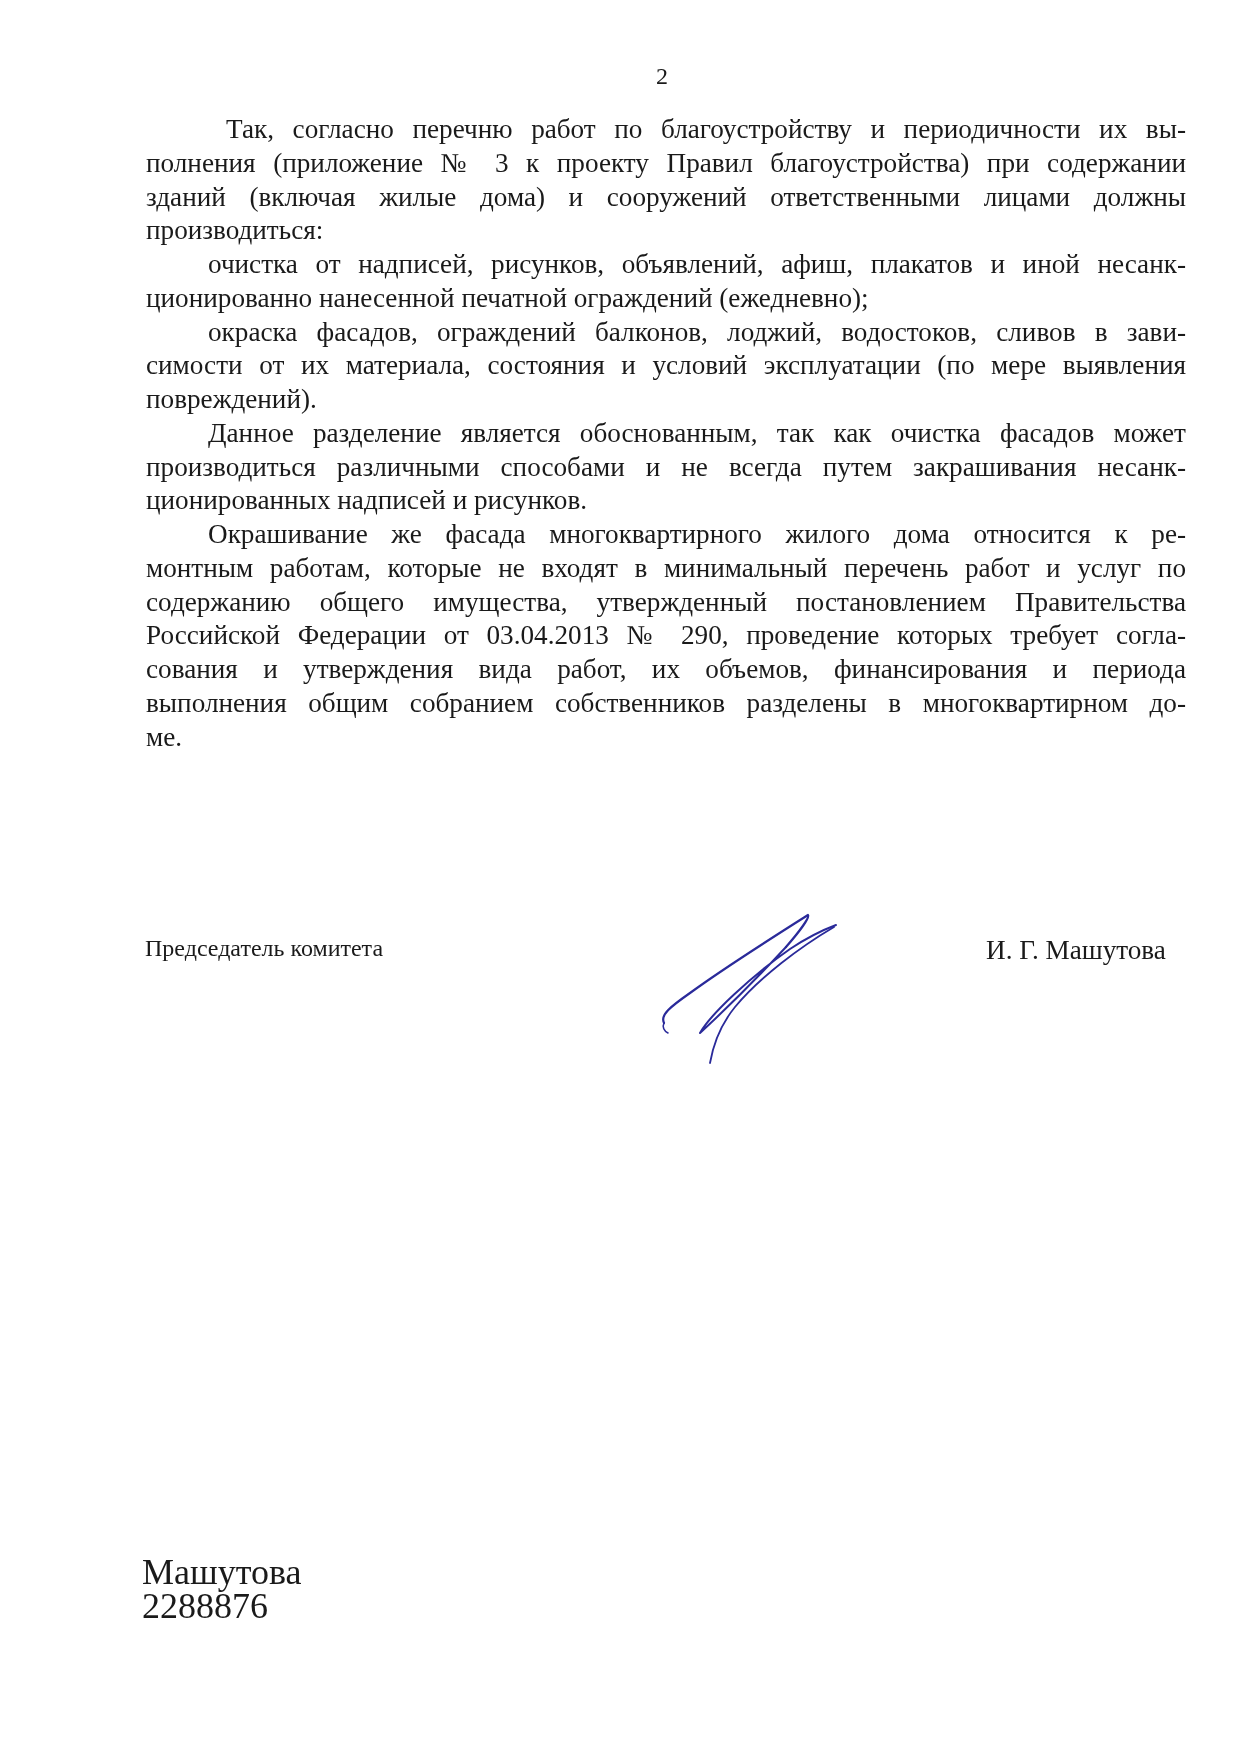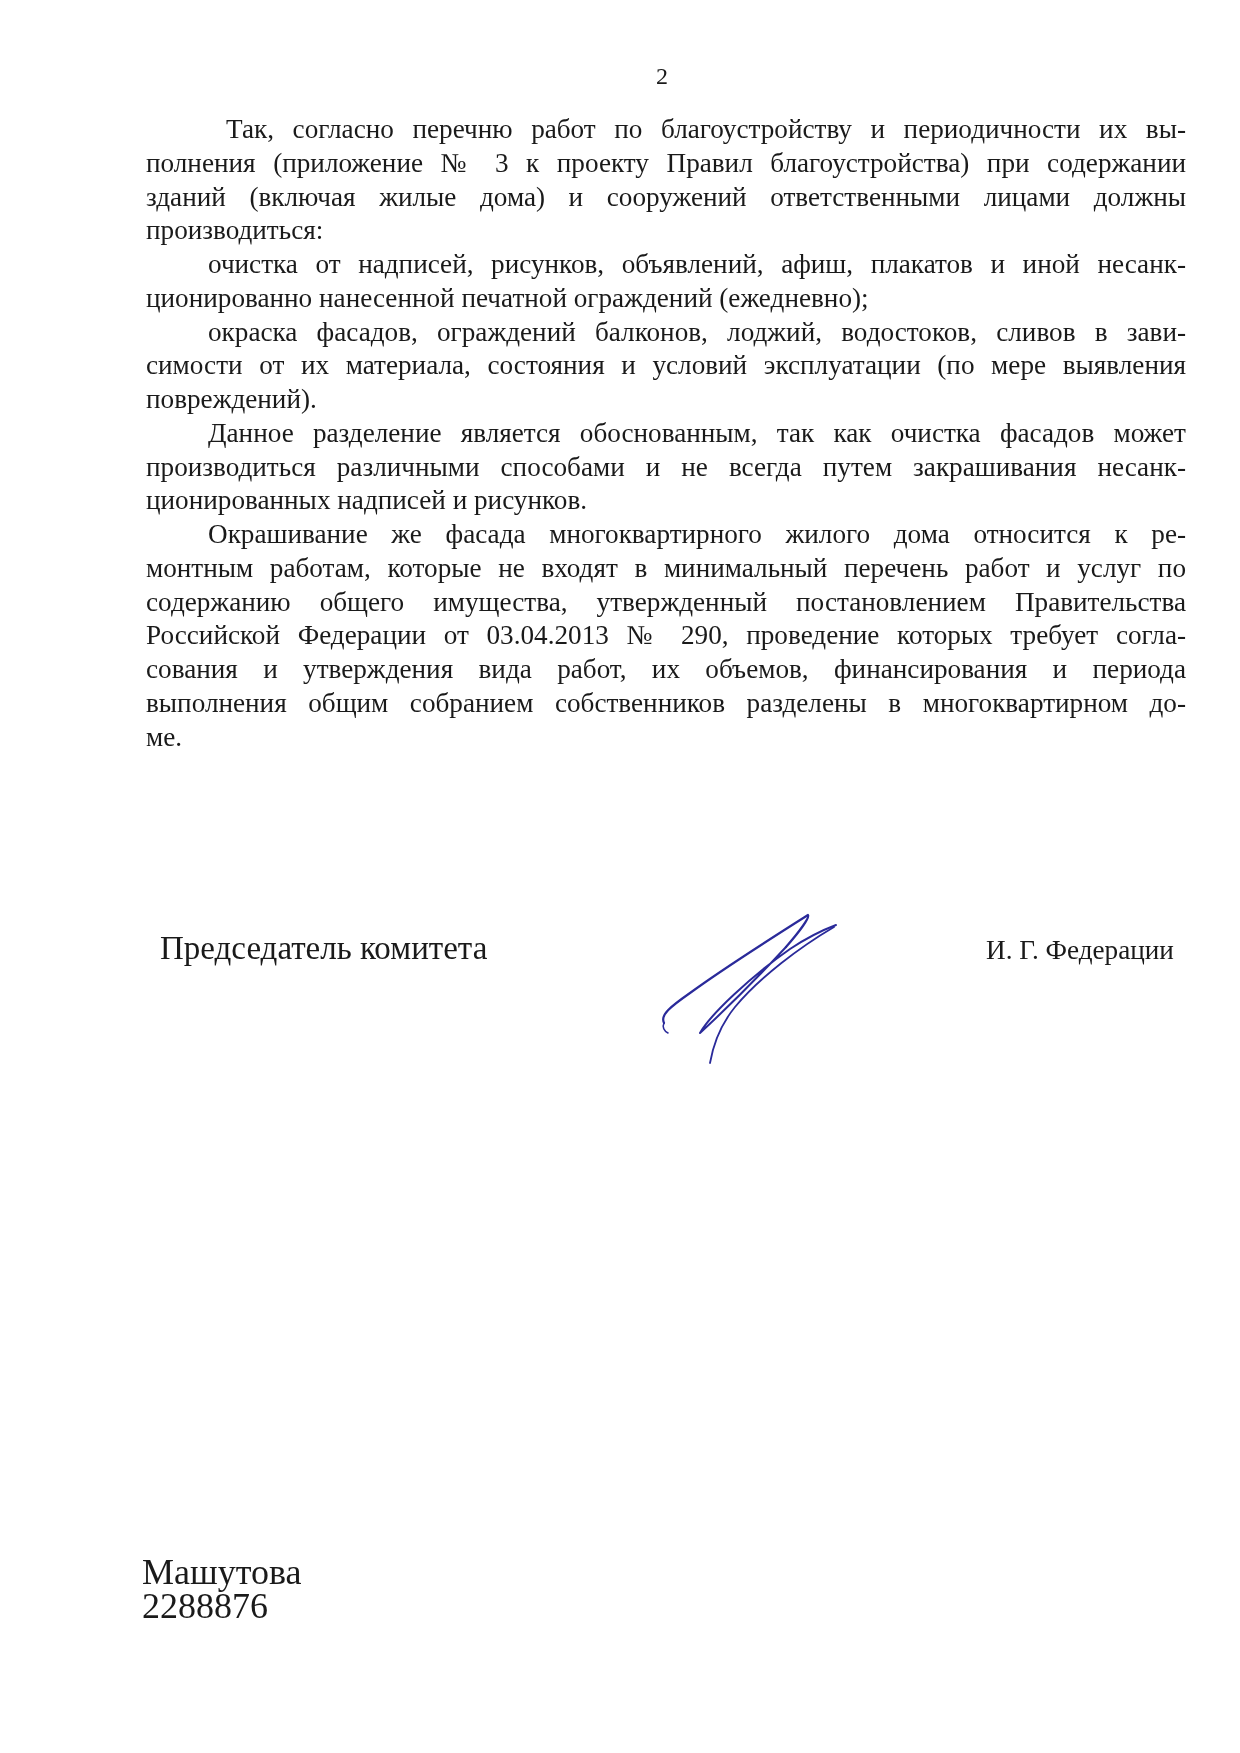--- a/index.html
+++ b/index.html
@@ -39,23 +39,22 @@
     }
     .line.last {
       text-align-last: left;
     }
     .line.indent { padding-left: 62px; }
     .line.indent-wide { padding-left: 80px; }
     .sign-title {
       position: absolute;
       left: 145px;
       top: 933px;
-      font-size: 33px;
+      font-size: 24px;
       line-height: 30px;
-      margin-left: 15px;
     }
     .sign-name {
       position: absolute;
       left: 986px;
       top: 935px;
       font-size: 27.2px;
       line-height: 30px;
     }
     .signature {
       position: absolute;
@@ -126,18 +125,18 @@
 
       <path d="M 146 52 C 120 80, 85 115, 60 138 C 70 120, 110 82, 150 54 C 165 44, 180 36, 196 30" stroke-width="2"></path>
 
       <path d="M 194 32 C 160 52, 120 82, 95 112 C 82 128, 74 145, 70 168" stroke-width="1.8"></path>
 
       <path d="M 24 128 C 22 132, 24 136, 28 138" stroke-width="1.6"></path>
     </g>
   </svg>
 </div>
 
-<div class="sign-name">И. Г. Федерации</div>
+<div class="sign-name">И. Г. Машутова</div>
 
 <div class="footer">
   <div>Машутова</div>
   <div>2288876</div>
 </div>
 
 </body></html>

